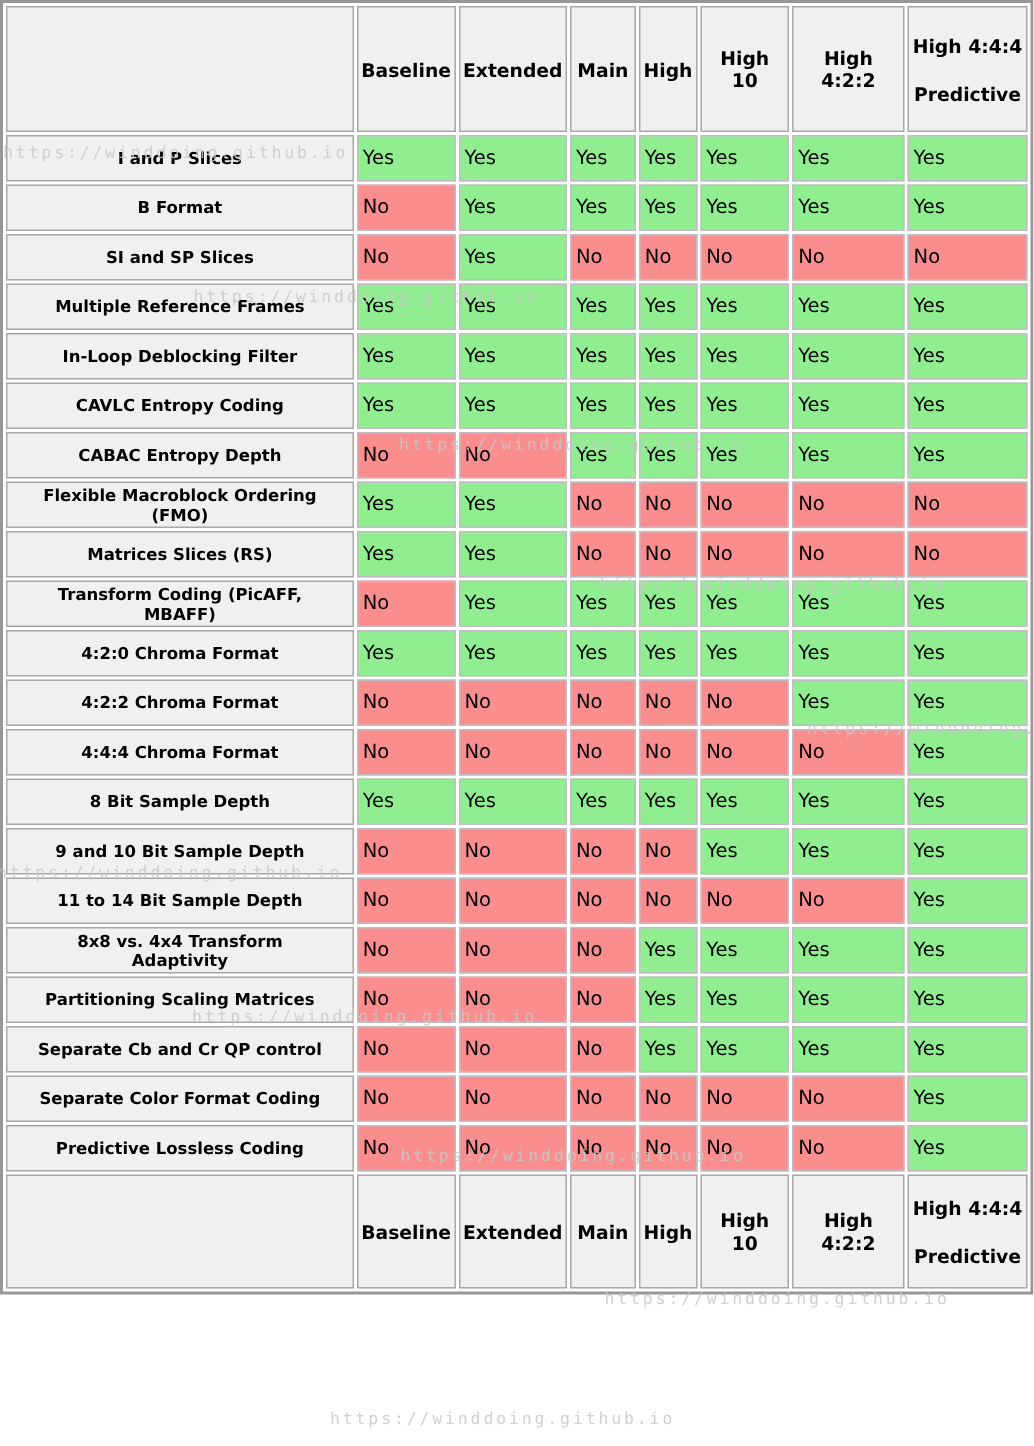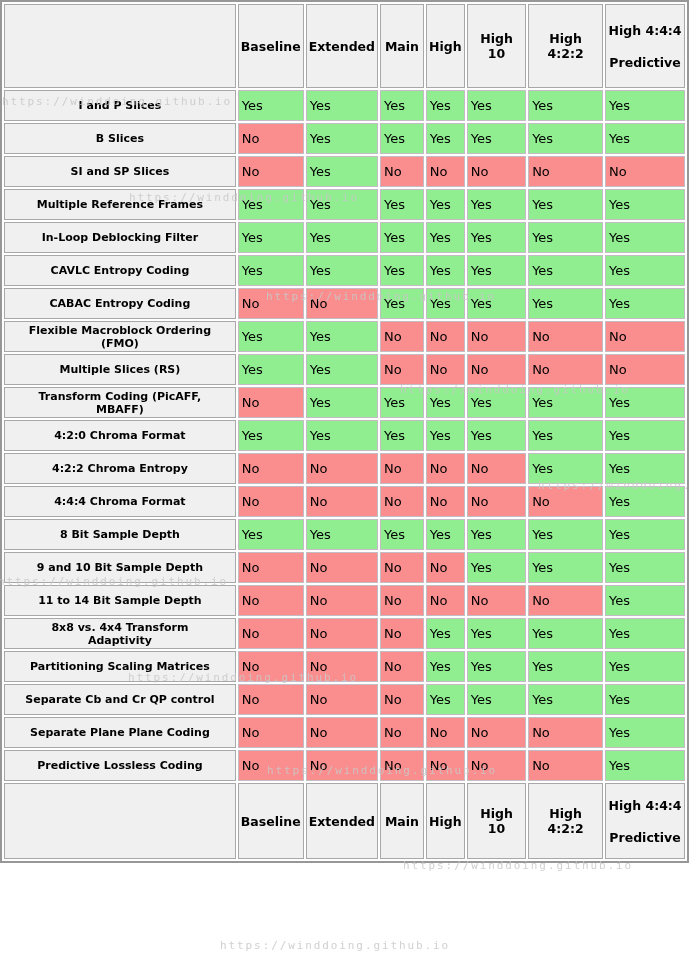--- a/index.html
+++ b/index.html
@@ -94,21 +94,21 @@
           <th class="rowlabel">I and P Slices</th>
           <td class="cell yes">Yes</td>
           <td class="cell yes">Yes</td>
           <td class="cell yes">Yes</td>
           <td class="cell yes">Yes</td>
           <td class="cell yes">Yes</td>
           <td class="cell yes">Yes</td>
           <td class="cell yes">Yes</td>
         </tr>
         <tr>
-          <th class="rowlabel">B Slices</th>
+          <th class="rowlabel">B Format</th>
           <td class="cell no">No</td>
           <td class="cell yes">Yes</td>
           <td class="cell yes">Yes</td>
           <td class="cell yes">Yes</td>
           <td class="cell yes">Yes</td>
           <td class="cell yes">Yes</td>
           <td class="cell yes">Yes</td>
         </tr>
         <tr>
           <th class="rowlabel">SI and SP Slices</th>
@@ -144,41 +144,41 @@
           <th class="rowlabel">CAVLC Entropy Coding</th>
           <td class="cell yes">Yes</td>
           <td class="cell yes">Yes</td>
           <td class="cell yes">Yes</td>
           <td class="cell yes">Yes</td>
           <td class="cell yes">Yes</td>
           <td class="cell yes">Yes</td>
           <td class="cell yes">Yes</td>
         </tr>
         <tr>
-          <th class="rowlabel">CABAC Entropy Coding</th>
+          <th class="rowlabel">CABAC Entropy Depth</th>
           <td class="cell no">No</td>
           <td class="cell no">No</td>
           <td class="cell yes">Yes</td>
           <td class="cell yes">Yes</td>
           <td class="cell yes">Yes</td>
           <td class="cell yes">Yes</td>
           <td class="cell yes">Yes</td>
         </tr>
         <tr>
           <th class="rowlabel">Flexible Macroblock Ordering (FMO)</th>
           <td class="cell yes">Yes</td>
           <td class="cell yes">Yes</td>
           <td class="cell no">No</td>
           <td class="cell no">No</td>
           <td class="cell no">No</td>
           <td class="cell no">No</td>
           <td class="cell no">No</td>
         </tr>
         <tr>
-          <th class="rowlabel">Multiple Slices (RS)</th>
+          <th class="rowlabel">Matrices Slices (RS)</th>
           <td class="cell yes">Yes</td>
           <td class="cell yes">Yes</td>
           <td class="cell no">No</td>
           <td class="cell no">No</td>
           <td class="cell no">No</td>
           <td class="cell no">No</td>
           <td class="cell no">No</td>
         </tr>
         <tr>
           <th class="rowlabel">Transform Coding (PicAFF, MBAFF)</th>
@@ -194,21 +194,21 @@
           <th class="rowlabel">4:2:0 Chroma Format</th>
           <td class="cell yes">Yes</td>
           <td class="cell yes">Yes</td>
           <td class="cell yes">Yes</td>
           <td class="cell yes">Yes</td>
           <td class="cell yes">Yes</td>
           <td class="cell yes">Yes</td>
           <td class="cell yes">Yes</td>
         </tr>
         <tr>
-          <th class="rowlabel">4:2:2 Chroma Entropy</th>
+          <th class="rowlabel">4:2:2 Chroma Format</th>
           <td class="cell no">No</td>
           <td class="cell no">No</td>
           <td class="cell no">No</td>
           <td class="cell no">No</td>
           <td class="cell no">No</td>
           <td class="cell yes">Yes</td>
           <td class="cell yes">Yes</td>
         </tr>
         <tr>
           <th class="rowlabel">4:4:4 Chroma Format</th>
@@ -274,21 +274,21 @@
           <th class="rowlabel">Separate Cb and Cr QP control</th>
           <td class="cell no">No</td>
           <td class="cell no">No</td>
           <td class="cell no">No</td>
           <td class="cell yes">Yes</td>
           <td class="cell yes">Yes</td>
           <td class="cell yes">Yes</td>
           <td class="cell yes">Yes</td>
         </tr>
         <tr>
-          <th class="rowlabel">Separate Plane Plane Coding</th>
+          <th class="rowlabel">Separate Color Format Coding</th>
           <td class="cell no">No</td>
           <td class="cell no">No</td>
           <td class="cell no">No</td>
           <td class="cell no">No</td>
           <td class="cell no">No</td>
           <td class="cell no">No</td>
           <td class="cell yes">Yes</td>
         </tr>
         <tr>
           <th class="rowlabel">Predictive Lossless Coding</th>

